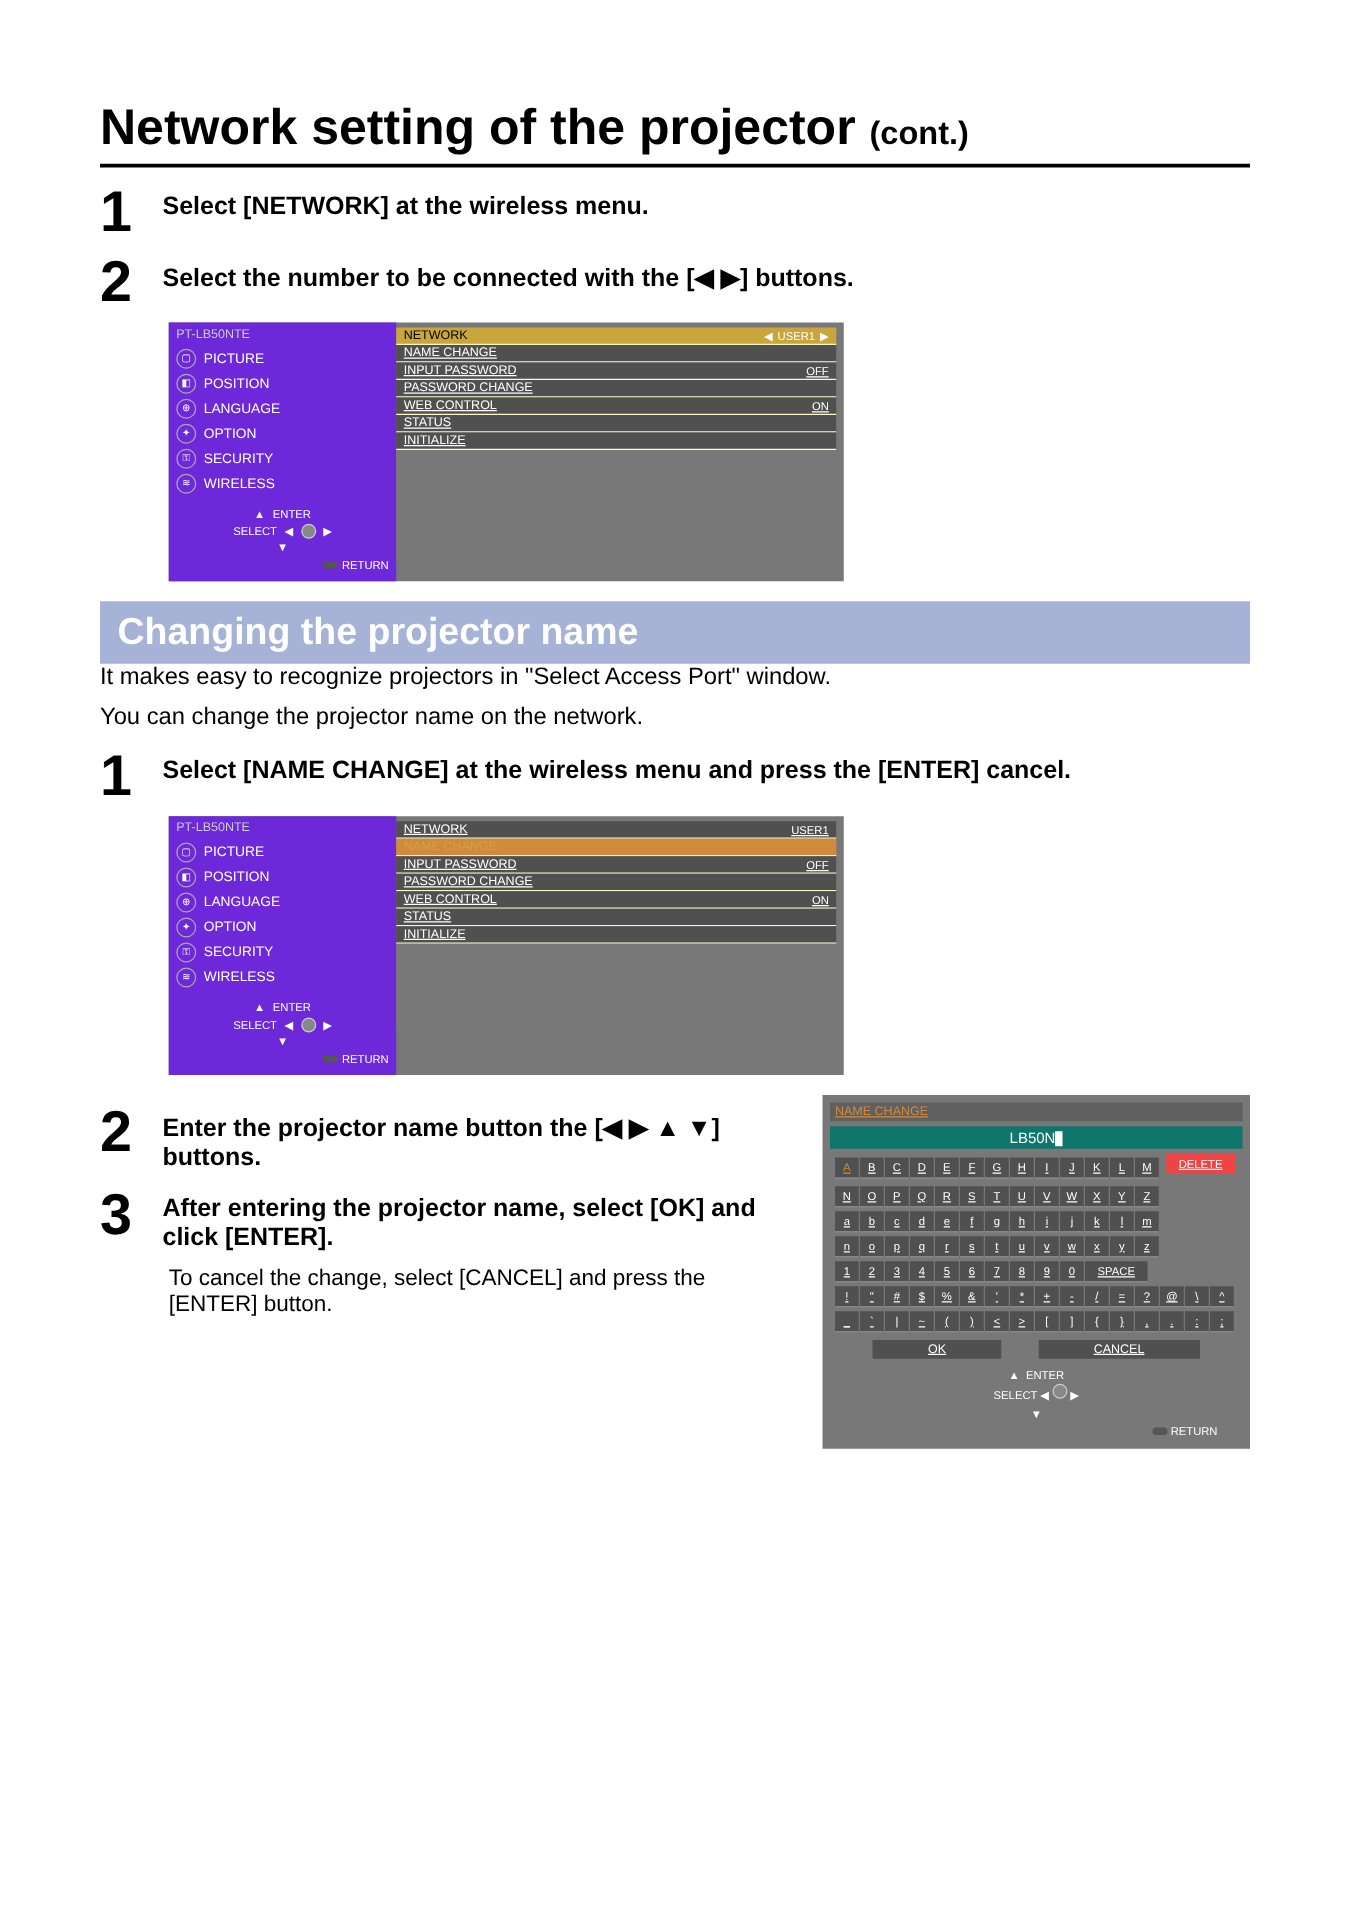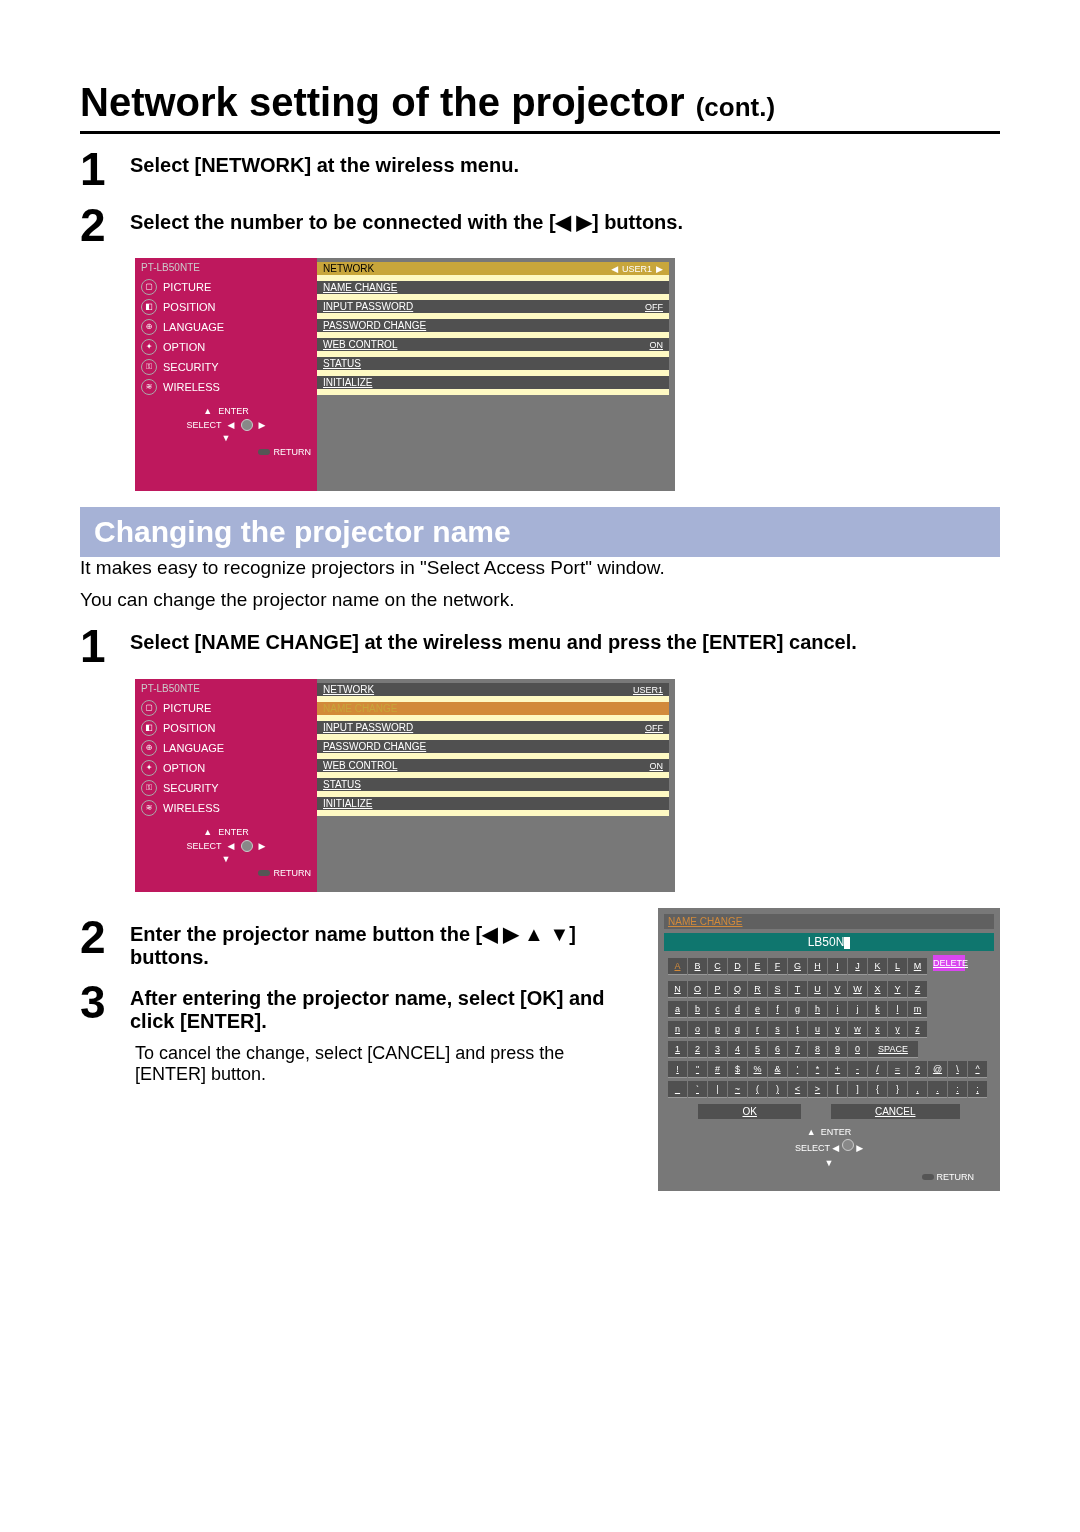--- a/index.html
+++ b/index.html
@@ -64,21 +64,21 @@
   .osd {
     display: flex;
     background: #787878;
     width: 540px;
     margin: 8px 0 16px 55px;
     font-size: 11px;
     color: #fff;
   }
   .osd-left {
     width: 170px;
-    background: #be185d;
+    background: #6d28d9;
     padding: 4px 6px 6px 6px;
   }
   .osd-model {
     color: #ccc;
     font-size: 10px;
     margin-bottom: 4px;
   }
   .osd-item {
     display: flex;
     align-items: center;
@@ -104,21 +104,21 @@
   .dot { width:10px;height:10px;border-radius:50%;background:#888;border:1px solid #ccc;display:inline-block;}
   .osd-right {
     flex: 1;
     padding: 4px 6px 6px 0;
   }
   .osd-row {
     display: flex;
     justify-content: space-between;
     align-items: center;
     background: #505050;
-    border-bottom: 6px solid #fef9c3;
+    border-bottom: 1px solid #fef9c3;
     padding: 1px 6px;
     font-size: 10px;
     text-decoration: underline;
   }
   .osd-row.hl-yellow { background: #c8a63b; color: #000; text-decoration:none;}
   .osd-row.hl-orange { background: #d28a3a; color: #c8a63b; text-decoration:none;}
   .osd-row .val { color:#fff; font-size:9px; text-decoration:none; display:flex;align-items:center;gap:4px;}
   .tri { font-size:9px; }
   .spacer { height: 90px; background:#787878;}
 
@@ -129,21 +129,21 @@
     color: #fff;
     font-size: 10px;
     padding: 6px;
   }
   .kbd-title { background:#606060; padding:2px 4px; text-decoration:underline; color:#d28a3a;}
   .kbd-name { text-align:center; background:#0f766e; margin:4px 0; padding:2px; font-size:12px;}
   .kbd-name .cursor { background:#fff; display:inline-block; width:6px; height:12px; vertical-align:middle;}
   .kbd-grid { display:flex; flex-wrap:wrap; gap:1px; margin:3px 0; padding:0 4px;}
   .kbd-key { width:19px; height:16px; background:#505050; text-align:center; line-height:16px; font-size:9px; border-bottom:1px solid #999; text-decoration:underline;}
   .kbd-key.first { color:#d28a3a; }
-  .kbd-del { width:32px; background:#d946ef; text-align:center; line-height:16px; font-size:9px; text-decoration:underline;}
+  .kbd-del { width:55px; background:#ef4444; text-align:center; line-height:16px; font-size:9px; text-decoration:underline;}
   .kbd-space { width:50px; }
   .kbd-actions { display:flex; gap:30px; justify-content:center; margin:6px 0;}
   .kbd-btn { background:#505050; padding:2px 44px; text-decoration:underline; font-size:10px;}
   .kbd-nav { text-align:center; font-size:9px; margin-top:4px; line-height:1.6;}
 
   .sub-note {
     font-size: 18px;
     margin-top: 6px;
     margin-left: 55px;
   }

